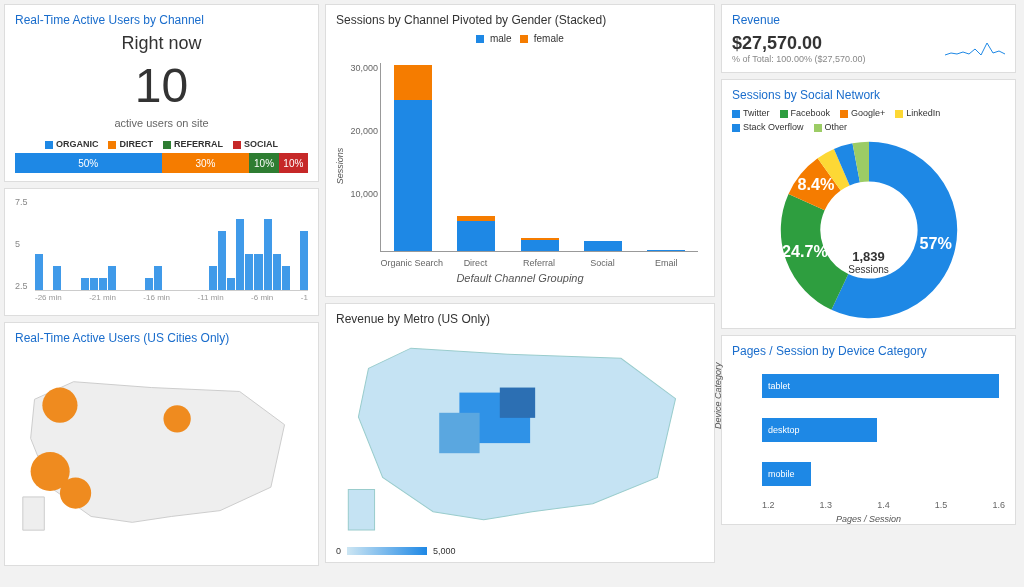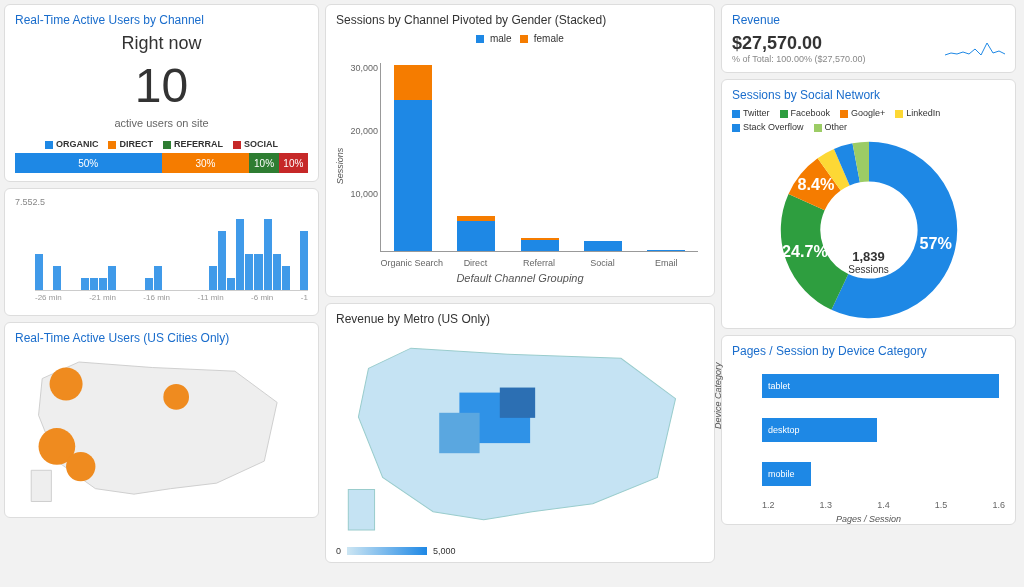--- a/index.html
+++ b/index.html
@@ -1,35 +1,35 @@
 <!DOCTYPE html>
 <html><head>
 <meta charset="utf-8">
 <style>
   * { box-sizing: border-box; margin: 0; padding: 0; }
   body { font-family: Arial, Helvetica, sans-serif; background: #f2f2f2; padding: 4px; font-size: 11px; color: #333; }
   .grid { display: grid; grid-template-columns: 315px 390px 295px; gap: 6px; }
   .col { display: flex; flex-direction: column; gap: 6px; }
-  .card { background: #fff; border: 1px solid #ddd; border-radius: 6px; padding: 8px 10px; }
+  .card { background: #fff; border: 1px solid #ddd; border-radius: 0; padding: 8px 10px; }
   .card-title { color: #1a6dcc; font-size: 12px; font-weight: 400; margin-bottom: 6px; }
   .realtime-now { text-align: center; font-size: 18px; margin-top: 2px; }
   .realtime-count { text-align: center; font-size: 48px; font-weight: 400; margin: 4px 0; }
   .realtime-sub { text-align: center; font-size: 11px; color: #666; margin-bottom: 10px; }
   .channel-legend { display: flex; gap: 10px; font-size: 9px; font-weight: bold; justify-content: center; margin-bottom: 4px; margin-top: 8px; }
   .leg-sw { display: inline-block; width: 8px; height: 8px; margin-right: 3px; vertical-align: middle; }
   .channel-bar { display: flex; height: 20px; width: 100%; font-size: 10px; color: #fff; }
   .channel-seg { display: flex; align-items: center; justify-content: center; }
 
   .pv-chart { position: relative; height: 110px; }
-  .pv-axis { position: absolute; left: 0; top: 0; bottom: 16px; width: 20px; display: flex; flex-direction: row; justify-content: space-between; font-size: 9px; color: #888; }
+  .pv-axis { position: absolute; left: 0; top: 0; bottom: 16px; width: 20px; display: flex; flex-direction: column; justify-content: space-between; font-size: 9px; color: #888; }
   .pv-bars { position: absolute; left: 20px; right: 0; bottom: 16px; top: 4px; display: flex; align-items: flex-end; gap: 1px; border-bottom: 1px solid #ccc; }
   .pv-bar { flex: 1; background: #1e88e5; opacity: .85; }
   .pv-xlabels { position: absolute; left: 20px; right: 0; bottom: 0; height: 14px; display: flex; justify-content: space-between; font-size: 8px; color: #999; }
 
-  .usmap-card { height: 196px; position: relative; }
+  .usmap-card { height: 244px; position: relative; }
   .usmap { position: absolute; left: 10px; right: 10px; top: 28px; bottom: 10px; }
   .usmap svg { width: 100%; height: 100%; }
   .dot { fill: #ef8b1f; }
 
   .stacked { position: relative; height: 255px; }
   .stacked-legend { text-align: center; font-size: 10px; margin: 2px 0 6px; }
   .st-plot { position: absolute; left: 44px; right: 6px; top: 30px; bottom: 36px; border-left: 1px solid #999; border-bottom: 1px solid #999; }
   .st-yaxis { position: absolute; left: 10px; top: 30px; bottom: 36px; width: 32px; display: flex; flex-direction: column; justify-content: space-between; text-align: right; font-size: 9px; color: #666; }
   .st-ylab { position: absolute; left: -14px; top: 50%; transform: rotate(-90deg); font-size: 9px; font-style: italic; color: #555; }
   .st-cols { position: absolute; inset: 0; display: flex; align-items: flex-end; }

